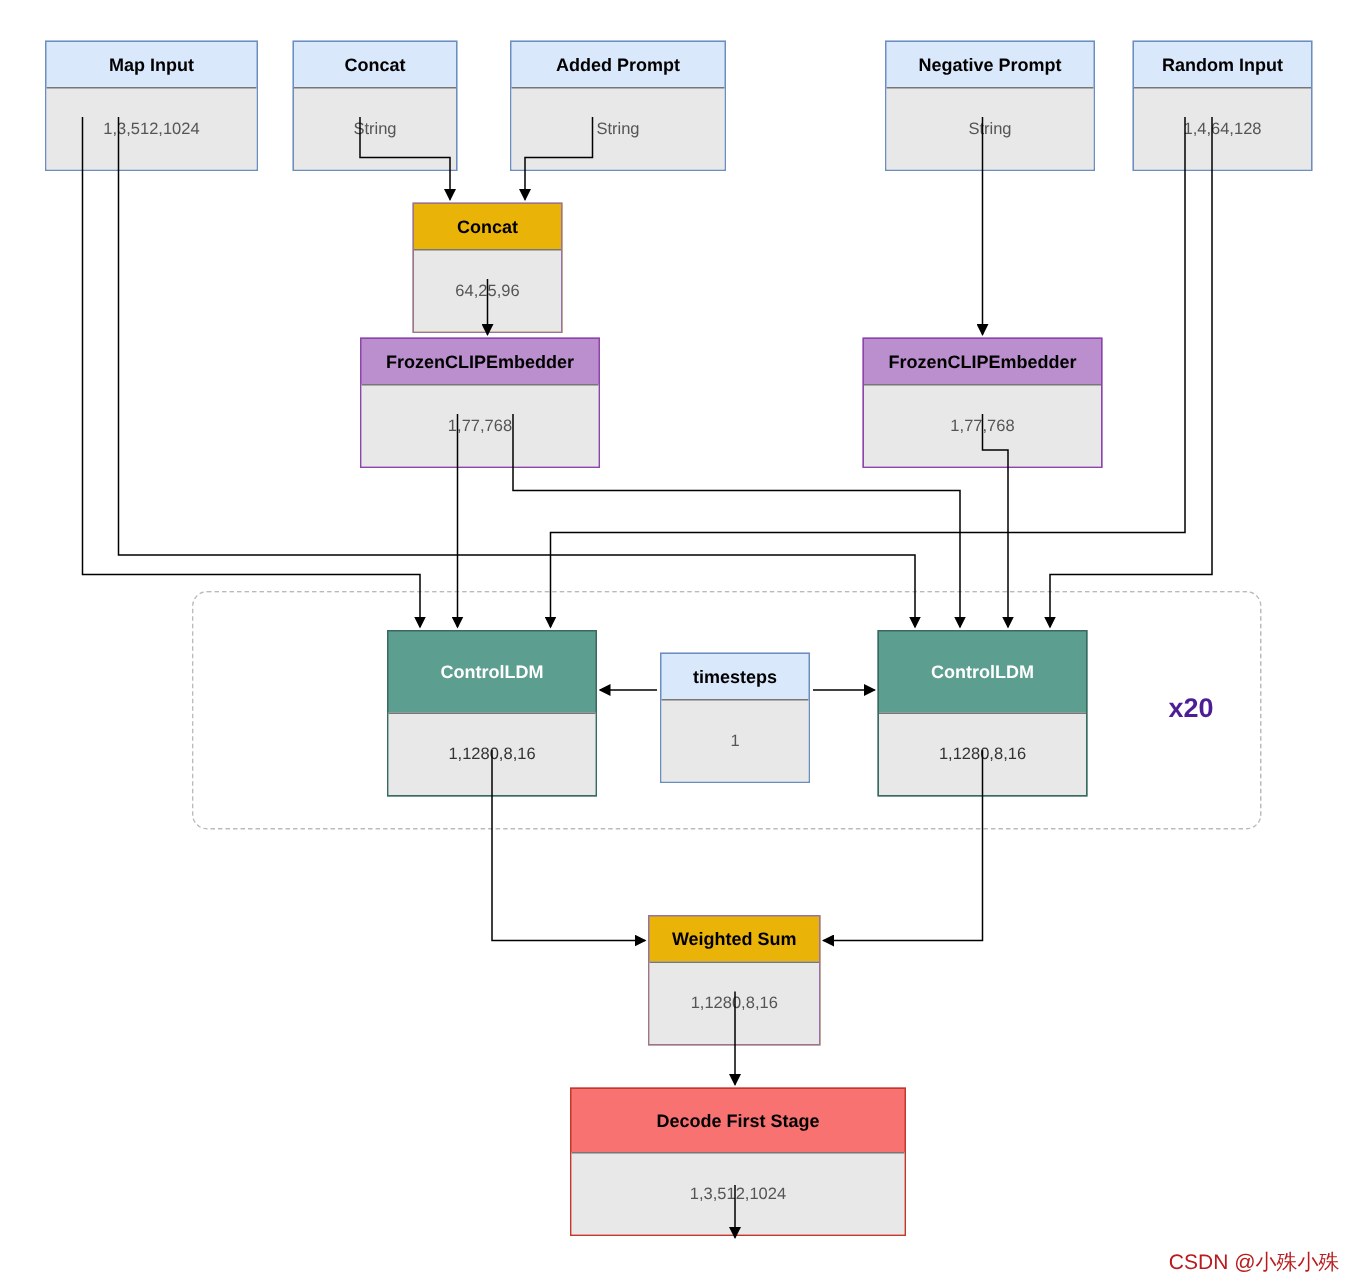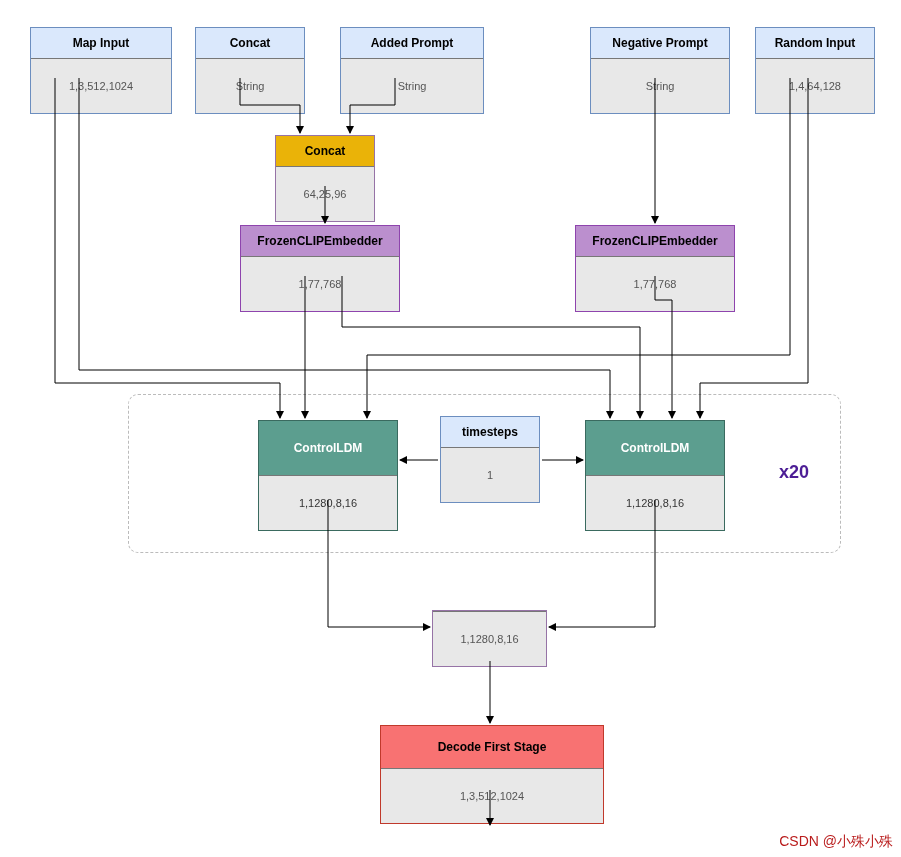--- a/index.html
+++ b/index.html
@@ -104,33 +104,34 @@
 <div class="node purple" style="left:575px; top:225px; width:160px;">
   <div class="title">FrozenCLIPEmbedder</div>
   <div class="sub">1,77,768</div>
 </div>
 
 <div class="node green" style="left:258px; top:420px; width:140px;">
   <div class="title" style="padding:20px 4px;">ControlLDM</div>
   <div class="sub">1,1280,8,16</div>
 </div>
 
-<div class="node blue" style="left:440px; top:416px; width:100px;">
+<div class="node blue" style="left:440px; top:435px; width:100px;">
   <div class="title">timesteps</div>
   <div class="sub">1</div>
 </div>
 
 <div class="node green" style="left:585px; top:420px; width:140px;">
   <div class="title" style="padding:20px 4px;">ControlLDM</div>
   <div class="sub">1,1280,8,16</div>
 </div>
 
 <div class="x20" style="left:779px; top:462px;">x20</div>
 
 <div class="node pink" style="left:432px; top:610px; width:115px;">
+  <div class="title">Weighted Sum</div>
   <div class="sub">1,1280,8,16</div>
 </div>
 
 <div class="node red" style="left:380px; top:725px; width:224px;">
   <div class="title" style="padding:14px 4px;">Decode First Stage</div>
   <div class="sub">1,3,512,1024</div>
 </div>
 
 <div class="watermark">CSDN @小殊小殊</div>
 

